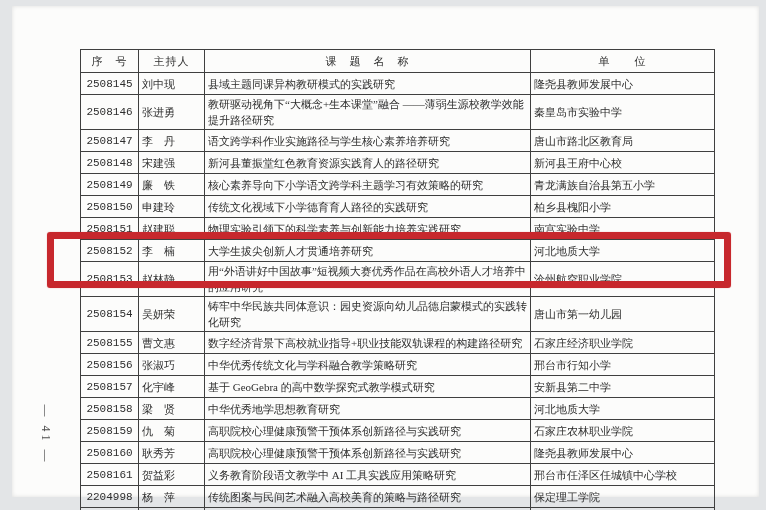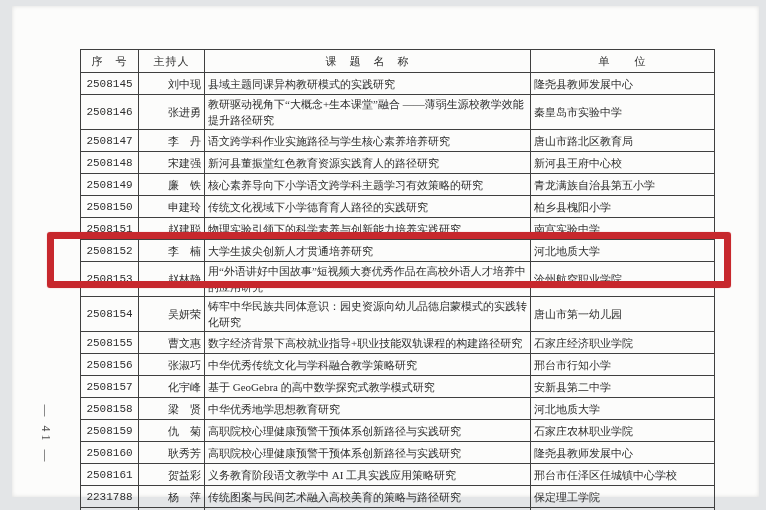--- a/index.html
+++ b/index.html
@@ -10,21 +10,21 @@
   
   .pageno{position:absolute;left:4px;top:427px;width:82px;text-align:center;
           transform:rotate(90deg);font-size:12px;color:#4c4c4c;letter-spacing:3px;white-space:nowrap;}
   
   table.doc{position:absolute;left:80px;top:49px;width:634px;border-collapse:collapse;
             table-layout:fixed;font-size:11px;line-height:16px;color:#2d2d2d;}
   table.doc th,table.doc td{border:1px solid #3f3f3f;padding:1px 3px;height:19px;
             overflow:hidden;font-weight:normal;}
   table.doc th{height:20px;font-weight:400;text-align:center;letter-spacing:1px;}
   td.c-serial{width:56px;text-align:center;font-family:Liberation Mono, monospace;}
-  td.c-leader{width:64px;text-align:right;margin-left:16px;}
+  td.c-leader{width:64px;text-align:left;margin-left:16px;}
   td.c-title{width:318px;text-align:left;padding-left:6px;padding-right:4px;}
   td.c-unit{width:176px;text-align:left;padding-left:7px;}
   col.serial{width:58px}col.leader{width:66px}col.title{width:326px}col.unit{width:184px}
   
   .hl-box{position:absolute;left:47px;top:232px;width:684px;height:56px;box-sizing:border-box;
           border:7px solid #c7282d;border-radius:3px;pointer-events:none;
           box-shadow:0 0 1px rgba(199,40,45,.6);}
 </style>
 </head>
 <body>
@@ -163,21 +163,21 @@
     </tr>
 
     <tr>
       <td class="c-serial">2508161</td>
       <td class="c-leader">贺益彩</td>
       <td class="c-title">义务教育阶段语文教学中 AI 工具实践应用策略研究</td>
       <td class="c-unit">邢台市任泽区任城镇中心学校</td>
     </tr>
 
     <tr>
-      <td class="c-serial">2231788</td>
+      <td class="c-serial">2204998</td>
       <td class="c-leader">杨　萍</td>
       <td class="c-title">传统图案与民间艺术融入高校美育的策略与路径研究</td>
       <td class="c-unit">保定理工学院</td>
     </tr>
 
     <tr>
       <td class="c-serial">2508163</td>
       <td class="c-leader">高　卿</td>
       <td class="c-title">AI 赋能初中语文教学中“读写 结合” 的实践与研究</td>
       <td class="c-unit">临西县第一中学</td>

